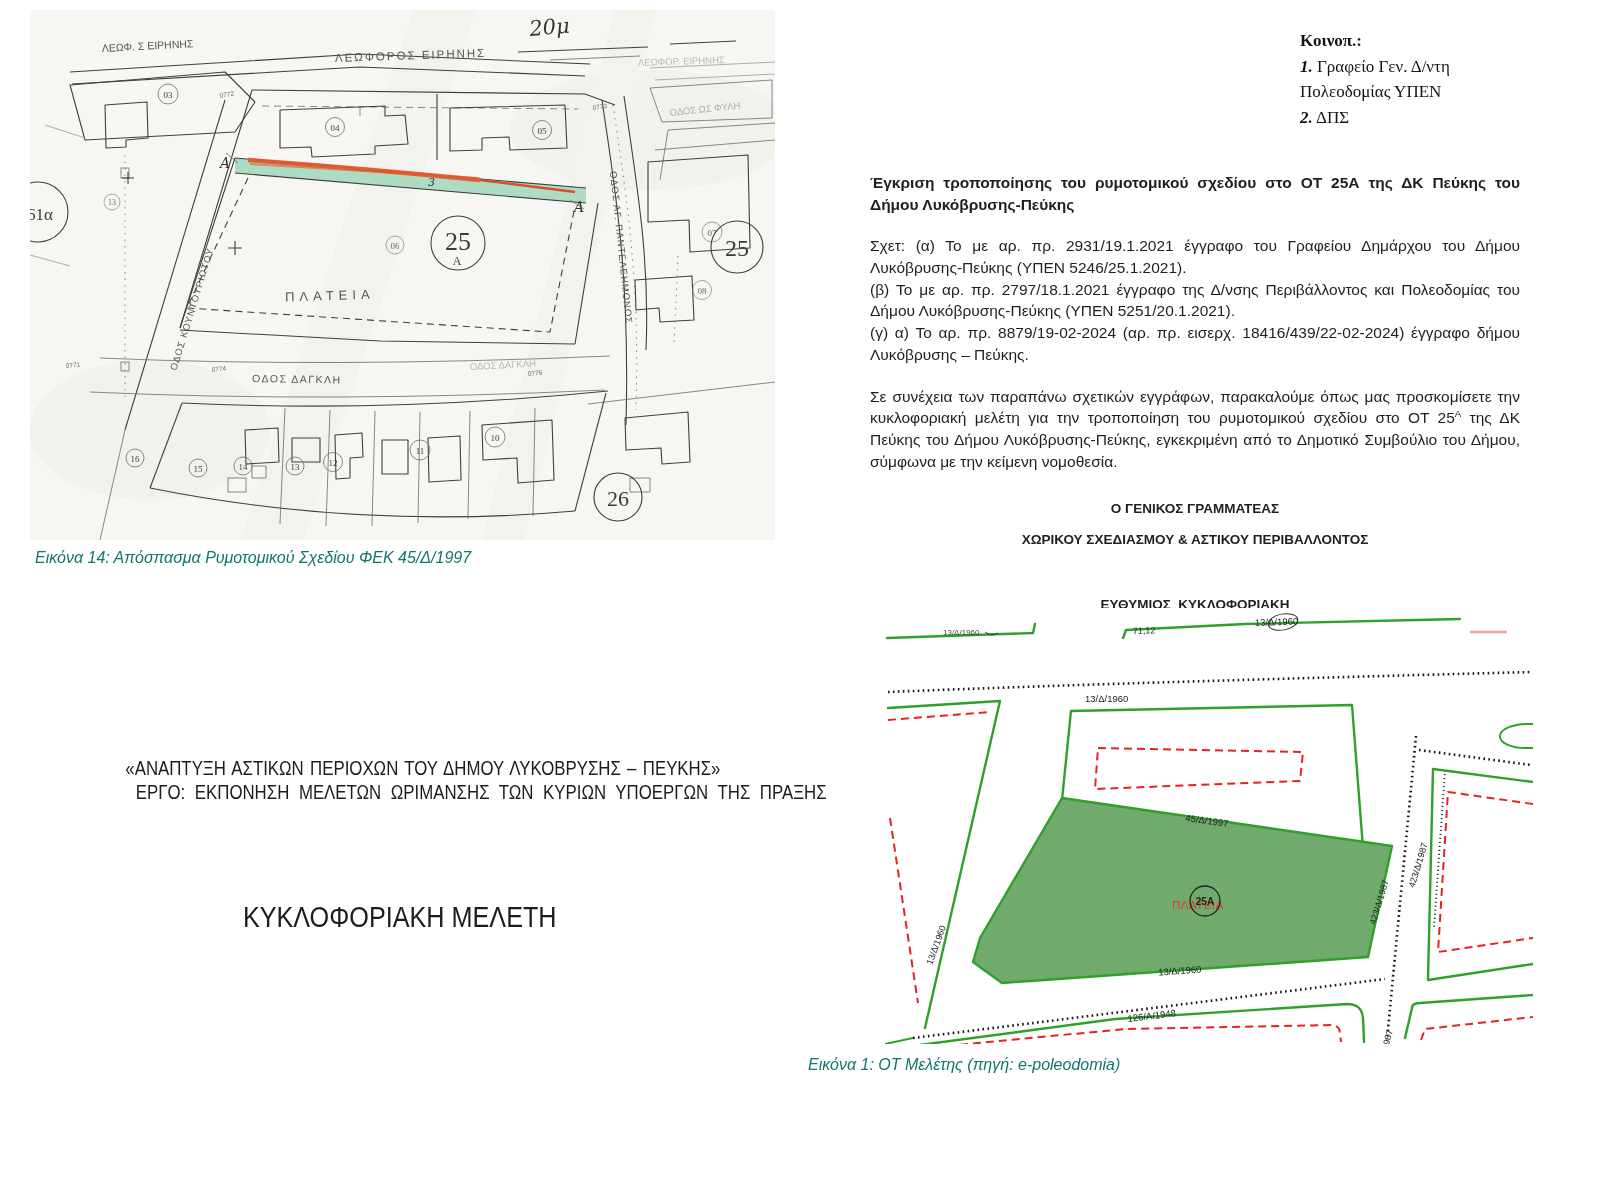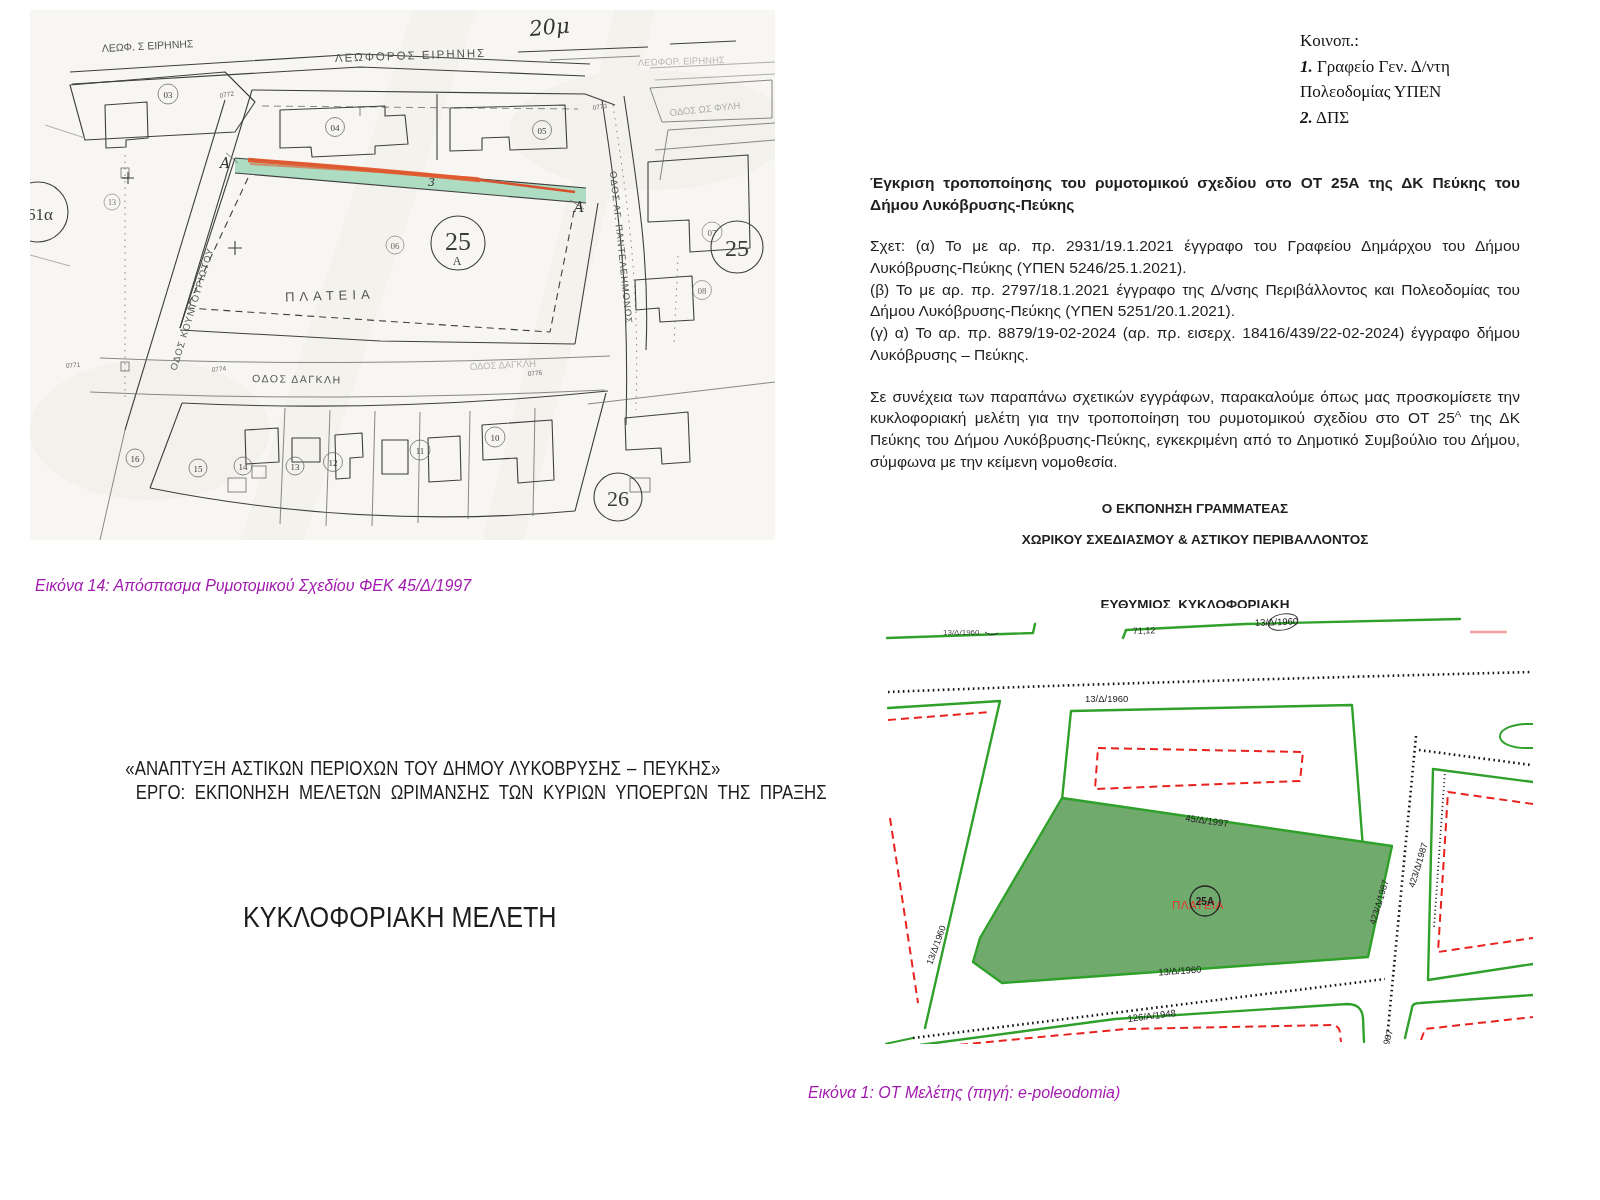--- a/index.html
+++ b/index.html
@@ -12,26 +12,26 @@
   .fig14 svg{display:block;}
   .mline{stroke:#3f3f3f;stroke-width:1.1;fill:none;stroke-linejoin:round;}
   .mthin{stroke:#6b6b6b;stroke-width:.8;fill:none;}
   .mfaint{stroke:#9a9a96;stroke-width:.8;fill:none;}
   .mdash{stroke-dasharray:7 5;}
   .mdot{stroke-dasharray:1.5 5;}
   .mtxt{font-family:"Liberation Sans",sans-serif;fill:#555;}
   .mnum{font-family:"Liberation Serif",serif;fill:#3c3c3c;}
   .hand{font-family:"DejaVu Serif",serif;font-style:italic;fill:#333;}
 
-  .caption{font-family:"Liberation Sans",sans-serif;font-style:italic;color:#a21caf;font-size:16px;margin-top:28px;}
+  .caption{font-family:"Liberation Sans",sans-serif;font-style:italic;color:#0f766e;font-size:16px;}
 
   
   .letter{left:870px;top:28px;width:650px;font-size:15.5px;line-height:1.40;}
   .dist{margin-left:430px;font-family:"Liberation Serif",serif;font-size:17px;line-height:1.5;color:#141414;}
-  .dist .hdr{font-weight:normal;}
+  .dist .hdr{font-weight:bold;}
   .dist .num{font-weight:bold;font-style:italic;}
   .subject{margin-top:42px;font-weight:bold;text-align:justify;}
   .refs{margin-top:20px;text-align:justify;}
   .refs p{margin:0;}
   .bodyp{margin-top:20px;text-align:justify;}
   .bodyp sup{font-size:.62em;}
   .sigblock{text-align:center;font-weight:bold;font-size:13.5px;}
   .sig1{margin-top:28px;}
   .sig2{margin-top:12px;}
   .signame{margin-top:46px;white-space:pre;}
@@ -253,21 +253,21 @@
 
     <div class="refs">
       <p>Σχετ: (α) Το με αρ. πρ. 2931/19.1.2021 έγγραφο του Γραφείου Δημάρχου του Δήμου Λυκόβρυσης-Πεύκης (ΥΠΕΝ 5246/25.1.2021).</p>
       <p>(β) Το με αρ. πρ. 2797/18.1.2021 έγγραφο της Δ/νσης Περιβάλλοντος και Πολεοδομίας του Δήμου Λυκόβρυσης-Πεύκης (ΥΠΕΝ 5251/20.1.2021).</p>
       <p>(γ) α) Το αρ. πρ. 8879/19-02-2024 (αρ. πρ. εισερχ. 18416/439/22-02-2024) έγγραφο δήμου Λυκόβρυσης – Πεύκης.</p>
     </div>
 
     <p class="bodyp"><span>Σε συνέχεια των παραπάνω σχετικών εγγράφων, παρακαλούμε όπως μας προσκομίσετε την κυκλοφοριακή μελέτη για την τροποποίηση του ρυμοτομικού σχεδίου στο ΟΤ 25</span><sup>Α</sup><span> της ΔΚ Πεύκης του Δήμου Λυκόβρυσης-Πεύκης, εγκεκριμένη από το Δημοτικό Συμβούλιο του Δήμου, σύμφωνα με την κείμενη νομοθεσία.</span></p>
 
     <div class="sigblock">
-      <div class="sig1">Ο ΕΚΠΟΝΗΣΗ ΓΡΑΜΜΑΤΕΑΣ</div>
+      <div class="sig1">Ο ΓΕΝΙΚΟΣ ΓΡΑΜΜΑΤΕΑΣ</div>
       <div class="sig2">ΧΩΡΙΚΟΥ ΣΧΕΔΙΑΣΜΟΥ &amp; ΑΣΤΙΚΟΥ ΠΕΡΙΒΑΛΛΟΝΤΟΣ</div>
       <div class="signame">ΕΥΘΥΜΙΟΣ  ΚΥΚΛΟΦΟΡΙΑΚΗ</div>
     </div>
   </div>
 
   <div class="abs project">
     <span class="ln p2"><span class="cond">«ΑΝΑΠΤΥΞΗ ΑΣΤΙΚΩΝ ΠΕΡΙΟΧΩΝ ΤΟΥ ΔΗΜΟΥ ΛΥΚΟΒΡΥΣΗΣ – ΠΕΥΚΗΣ»</span></span>
     <span class="ln p1"><span class="cond">ΕΡΓΟ: ΕΚΠΟΝΗΣΗ ΜΕΛΕΤΩΝ ΩΡΙΜΑΝΣΗΣ ΤΩΝ ΚΥΡΙΩΝ ΥΠΟΕΡΓΩΝ ΤΗΣ ΠΡΑΞΗΣ</span></span>
     <span class="ln ptitle"><span class="cond">ΚΥΚΛΟΦΟΡΙΑΚΗ ΜΕΛΕΤΗ</span></span>
   </div>

